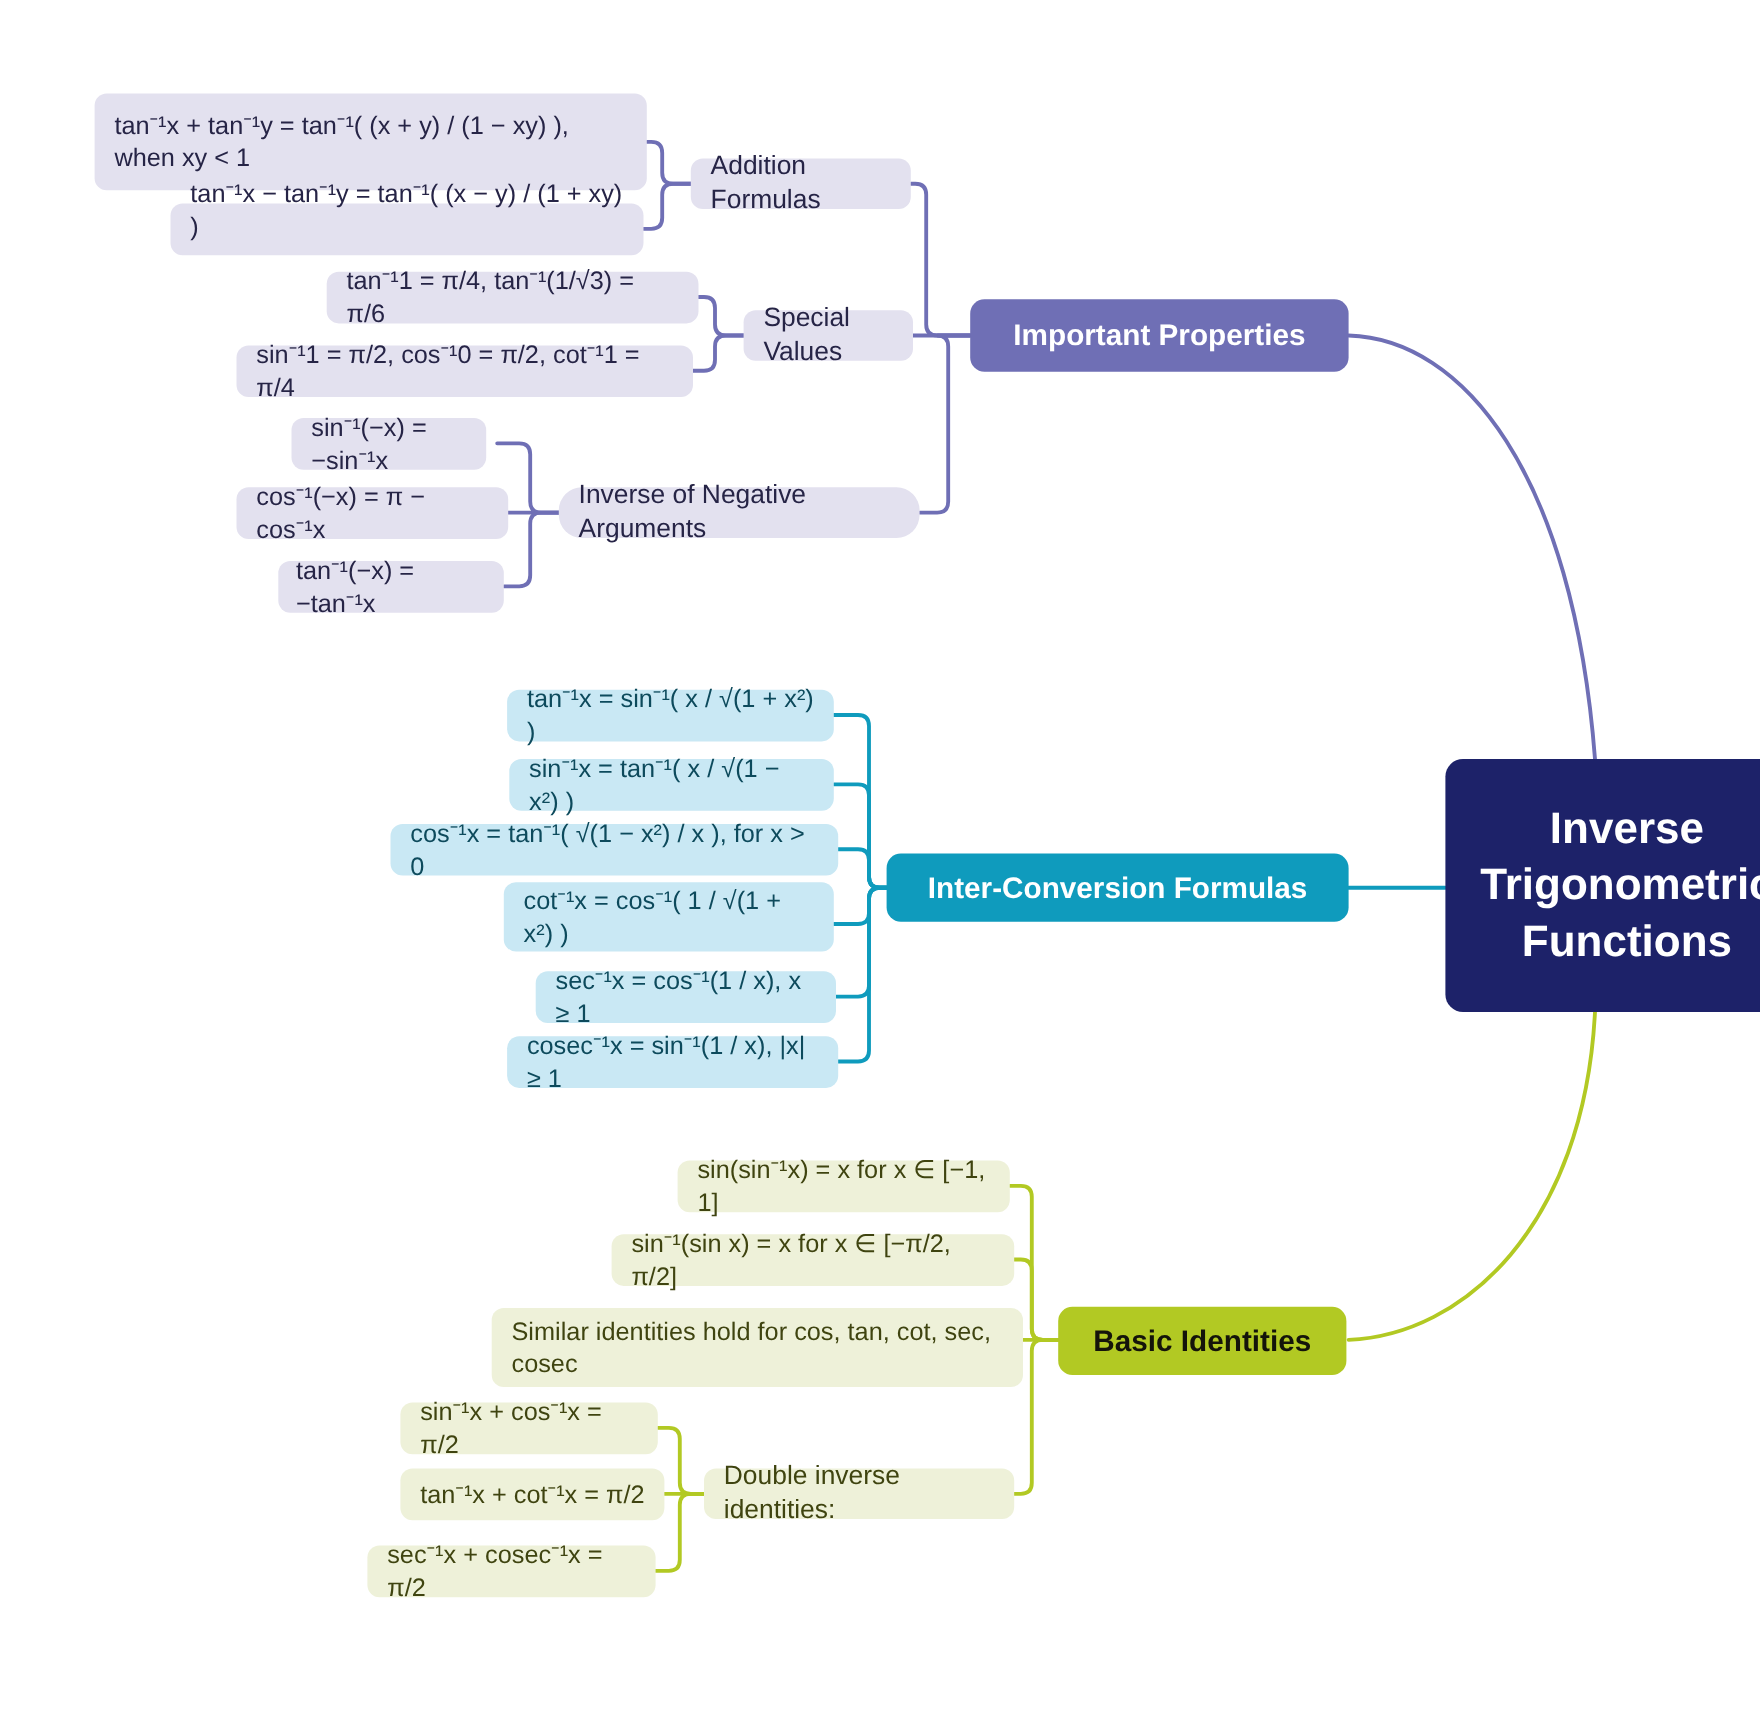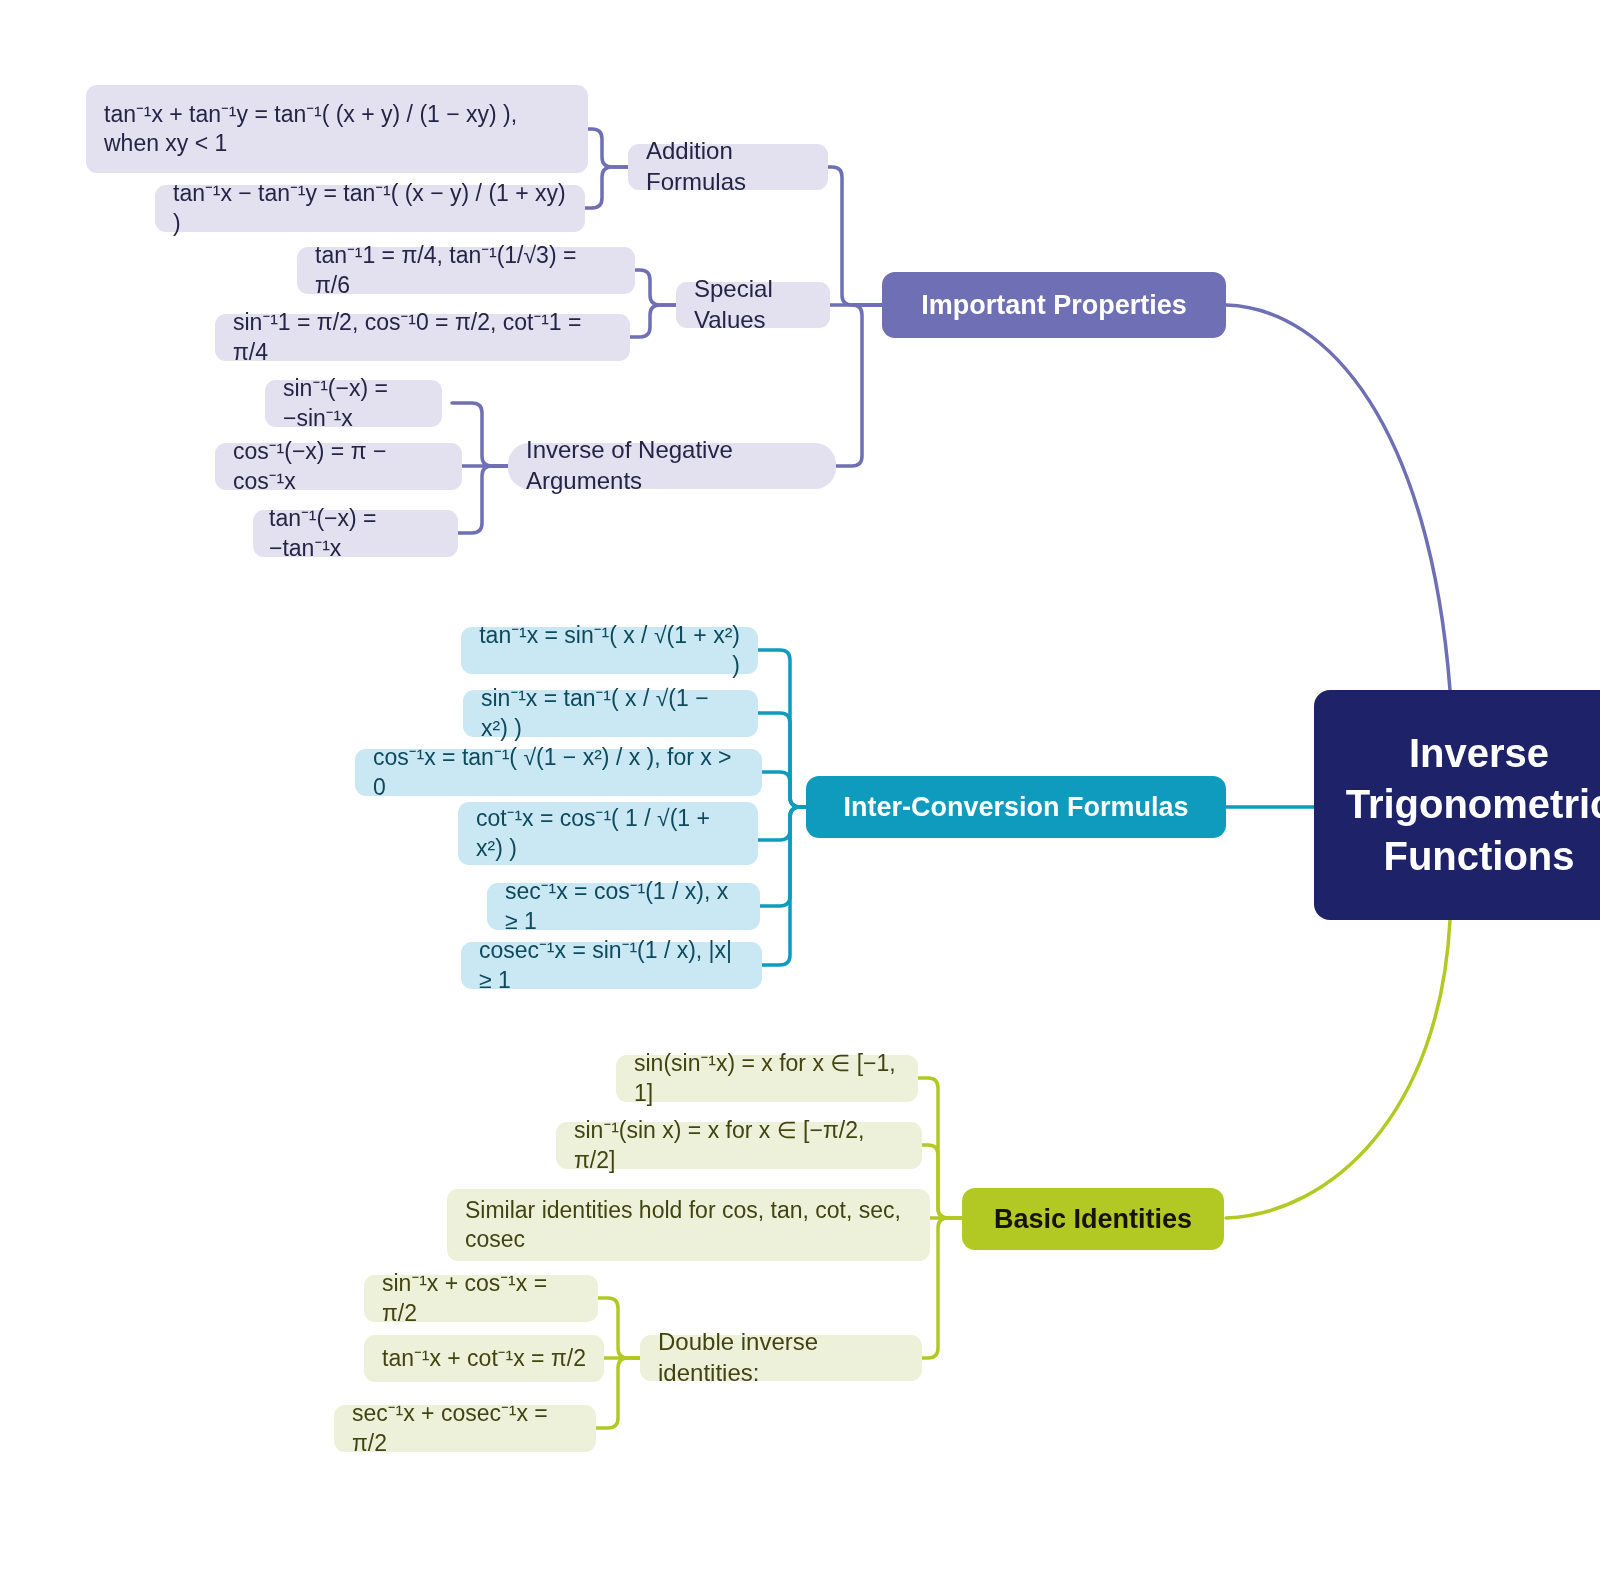--- a/index.html
+++ b/index.html
@@ -143,21 +143,21 @@
   <div class="node sub purple" style="left:676px; top:282px; width:154px; height:46px;">
     <span>Special Values</span>
   </div>
   <div class="node sub purple" style="left:508px; top:443px; width:328px; height:46px;border-radius:21px;">
     <span>Inverse of Negative Arguments</span>
   </div>
 
   <div class="node leaf purple leftal" style="left:86px; top:85px; width:502px; height:88px;">
     <span>tan⁻¹x + tan⁻¹y = tan⁻¹( (x + y) / (1 − xy) ), when xy &lt; 1</span>
   </div>
-  <div class="node leaf purple" style="left:155px; top:185px; width:430px; height:47px;">
+  <div class="node leaf purple" style="left:155px; top:185px; width:430px; height:47px;align-items:flex-end;">
     <span>tan⁻¹x − tan⁻¹y = tan⁻¹( (x − y) / (1 + xy) )</span>
   </div>
 
   <div class="node leaf purple" style="left:297px; top:247px; width:338px; height:47px;">
     <span>tan⁻¹1 = π/4, tan⁻¹(1/√3) = π/6</span>
   </div>
   <div class="node leaf purple" style="left:215px; top:314px; width:415px; height:47px;">
     <span>sin⁻¹1 = π/2, cos⁻¹0 = π/2, cot⁻¹1 = π/4</span>
   </div>
 
@@ -168,21 +168,21 @@
     <span>cos⁻¹(−x) = π − cos⁻¹x</span>
   </div>
   <div class="node leaf purple" style="left:253px; top:510px; width:205px; height:47px;padding-left:16px;">
     <span>tan⁻¹(−x) = −tan⁻¹x</span>
   </div>
 
   <div class="node branch cyan" style="left:806px; top:776px; width:420px; height:62px;">
     <span>Inter-Conversion Formulas</span>
   </div>
 
-  <div class="node leaf cyan" style="left:461px; top:627px; width:297px; height:47px;text-align:right;">
+  <div class="node leaf cyan" style="left:461px; top:627px; width:297px; height:47px;">
     <span>tan⁻¹x = sin⁻¹( x / √(1 + x²) )</span>
   </div>
   <div class="node leaf cyan" style="left:463px; top:690px; width:295px; height:47px;">
     <span>sin⁻¹x = tan⁻¹( x / √(1 − x²) )</span>
   </div>
   <div class="node leaf cyan" style="left:355px; top:749px; width:407px; height:47px;">
     <span>cos⁻¹x = tan⁻¹( √(1 − x²) / x ), for x &gt; 0</span>
   </div>
   <div class="node leaf cyan" style="left:458px; top:802px; width:300px; height:63px;">
     <span>cot⁻¹x = cos⁻¹( 1 / √(1 + x²) )</span>

